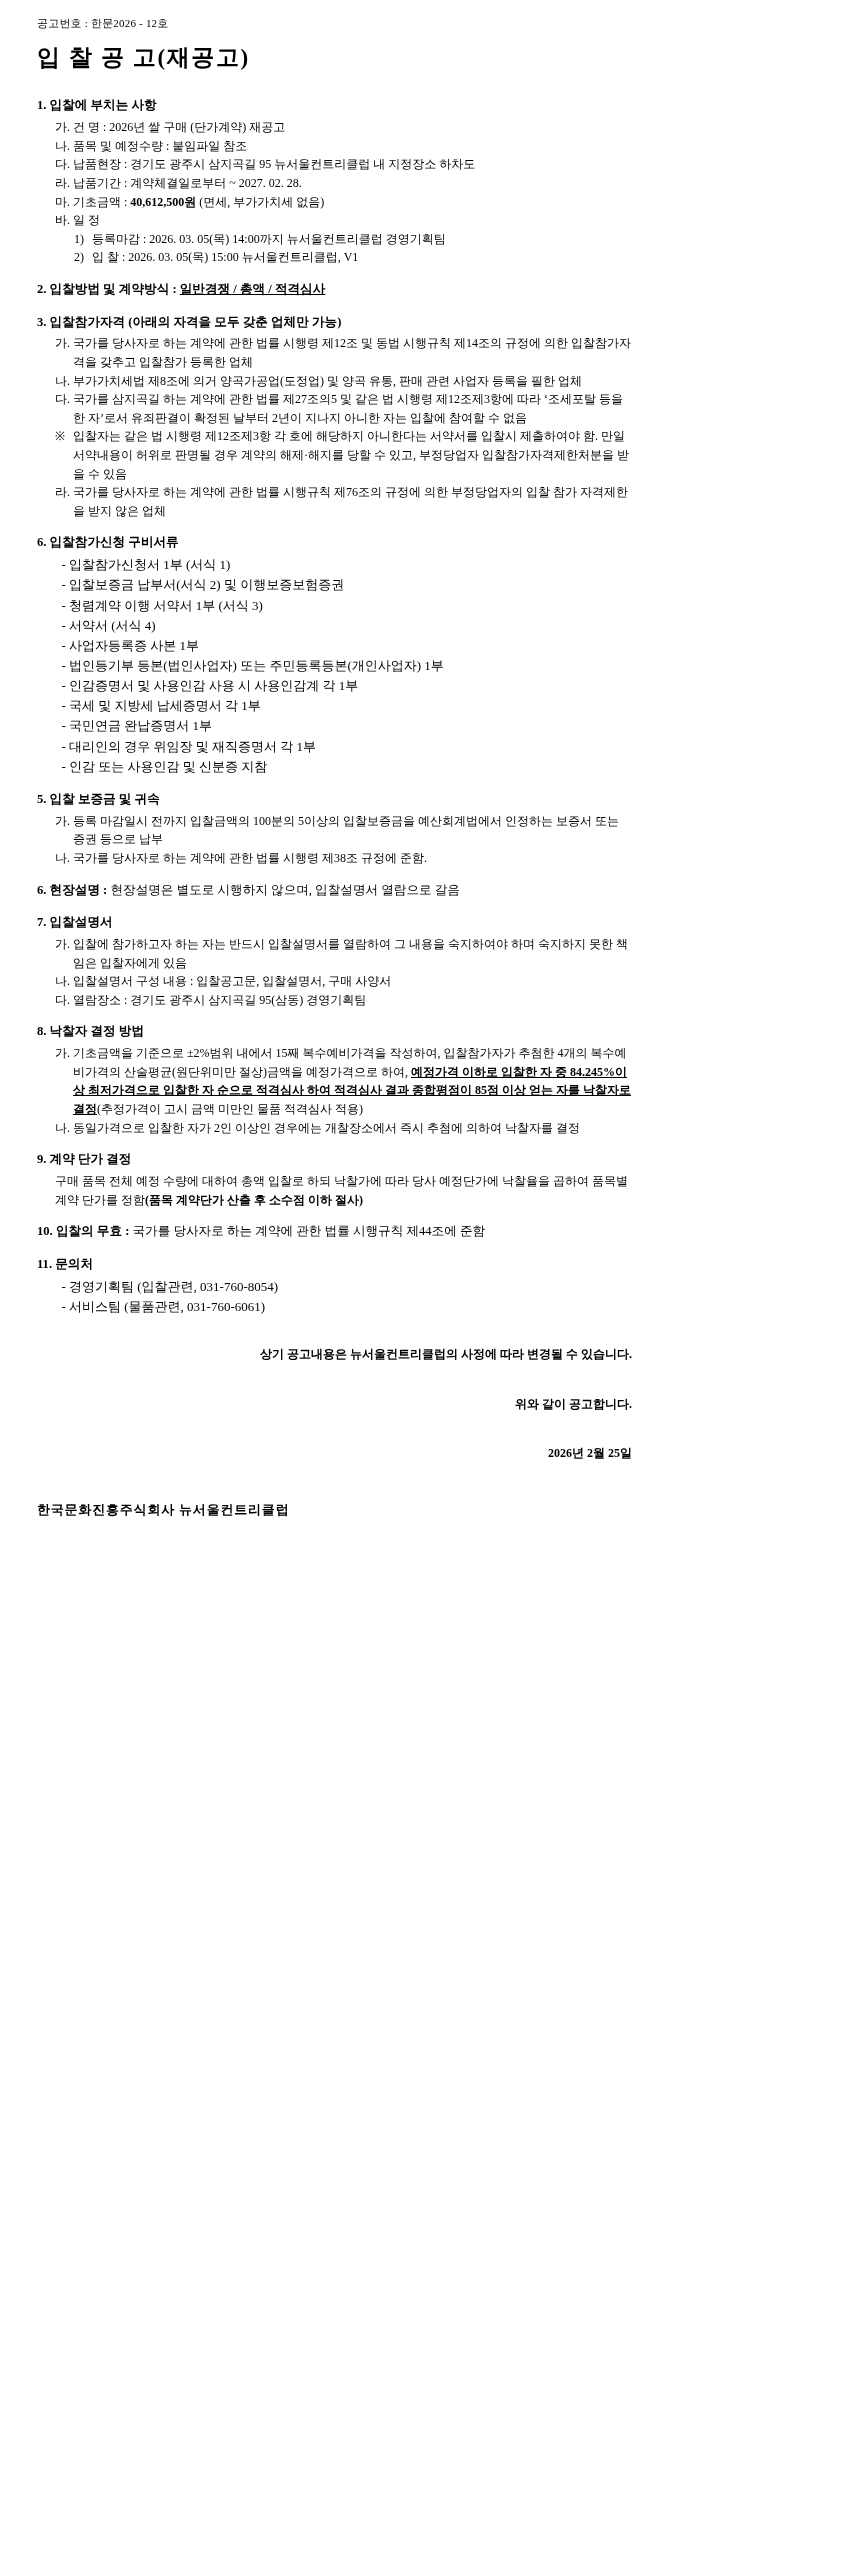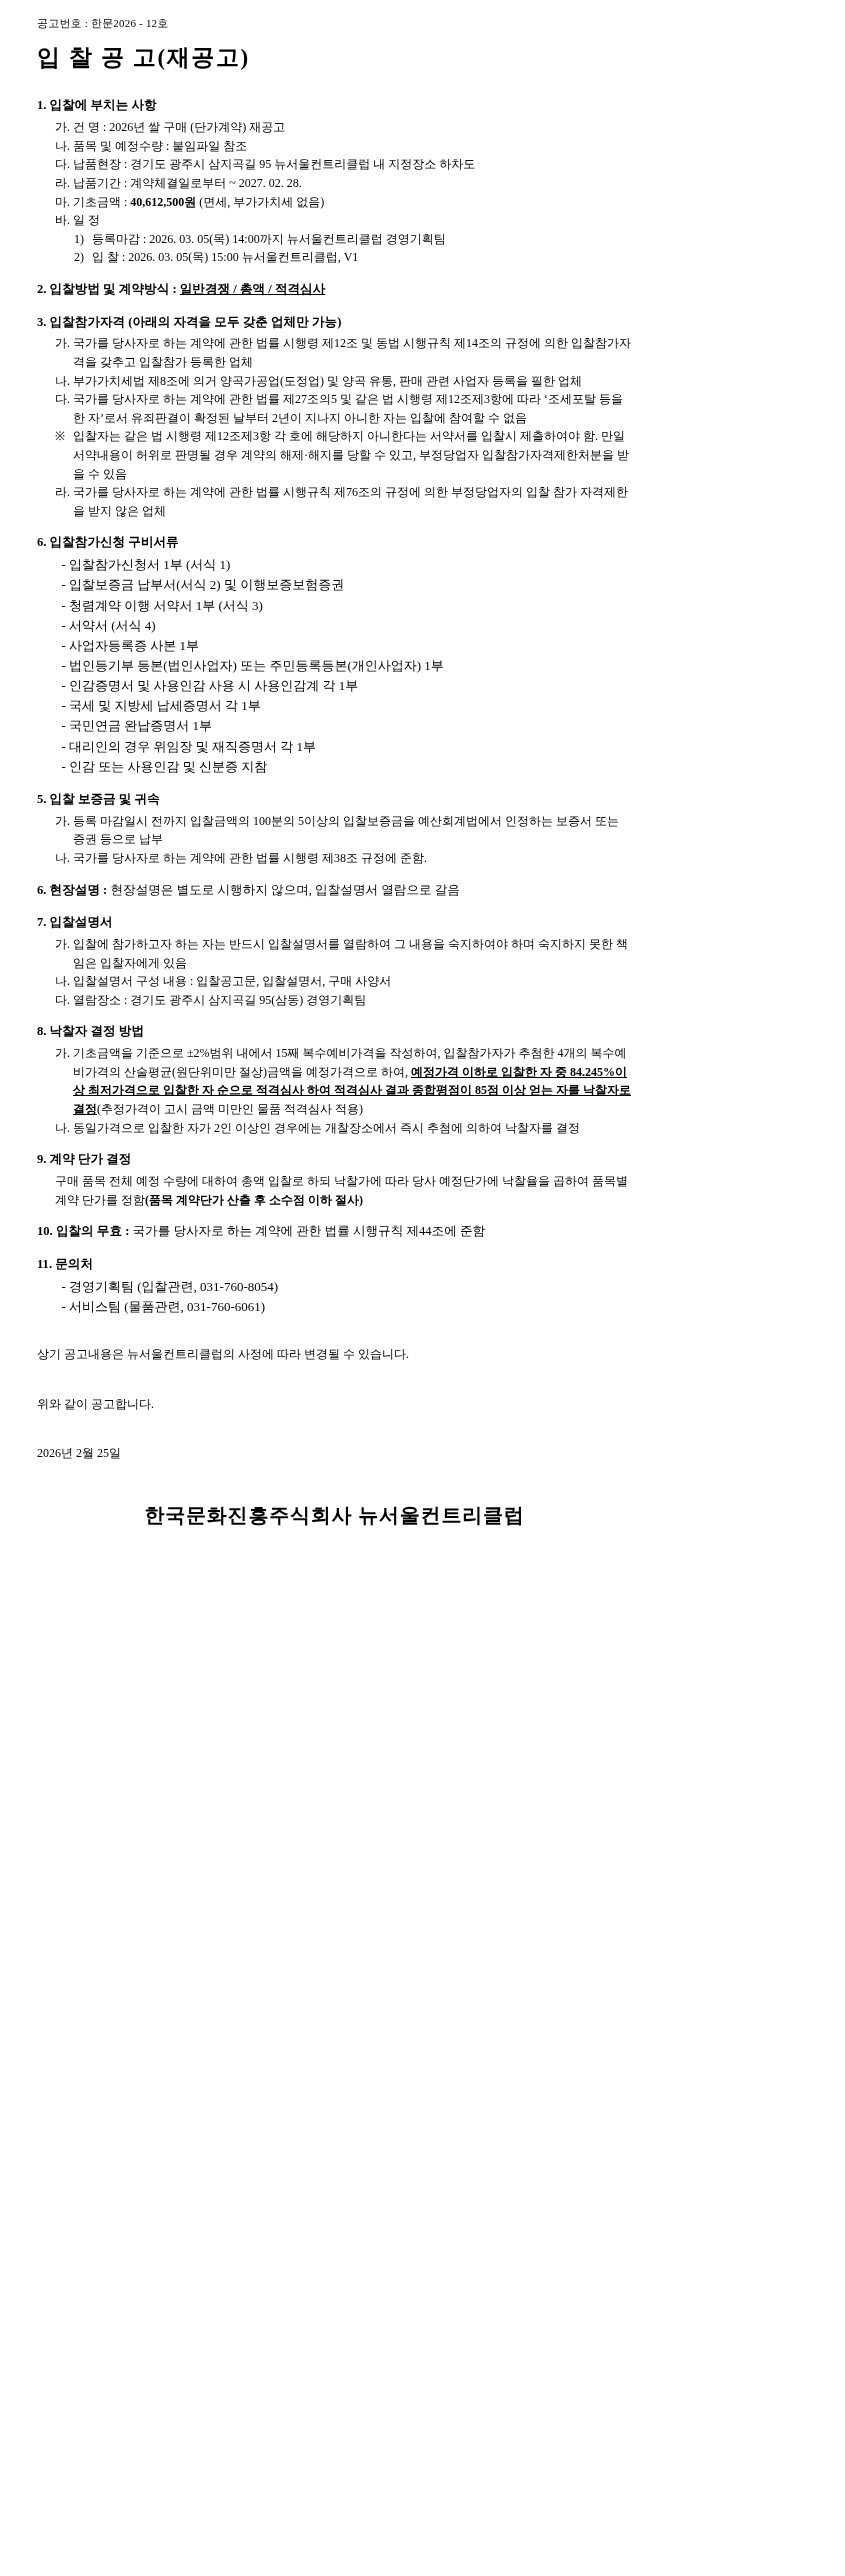--- a/index.html
+++ b/index.html
@@ -71,27 +71,28 @@
   .dash-item {
     margin-left: 24.4px;
     font-size: 13px;
   }
   b.strong { font-weight: bold; }
   .u { text-decoration: underline; }
   .tail {
     margin-top: 28px;
   }
   .tail-line {
+    text-align: right;
+    font-size: 12px;
+    margin-bottom: 31px;
+    font-weight: bold;
+  }
+  .company {
     text-align: left;
-    font-size: 12px;
-    margin-bottom: 31px;
-  }
-  .company {
-    text-align: center;
-    font-size: 20px;
+    font-size: 13px;
     font-weight: bold;
     margin-top: 37px;
     letter-spacing: 0.8px;
   }
 </style>
 </head>
 <body>
 
 <div class="page">
 
@@ -146,21 +147,21 @@
     <div class="body-line">
       <span class="lbl">가.</span>
       <span>국가를 당사자로 하는 계약에 관한 법률 시행령 제12조 및 동법 시행규칙 제14조의 규정에 의한 입찰참가자격을 갖추고 입찰참가 등록한 업체</span>
     </div>
     <div class="body-line">
       <span class="lbl">나.</span>
       <span>부가가치세법 제8조에 의거 양곡가공업(도정업) 및 양곡 유통, 판매 관련 사업자 등록을 필한 업체</span>
     </div>
     <div class="body-line">
       <span class="lbl">다.</span>
-      <span>국가를 당사자로 하는 계약에 관한 법률 제27조의5 및 같은 법 시행령 제12조제3항에 따라 ‘조세포탈 등을 한 자’로서 유죄판결이 확정된 날부터 2년이 지나지 아니한 자는 입찰에 참여할 수 없음</span>
+      <span>국가를 삼지곡길 하는 계약에 관한 법률 제27조의5 및 같은 법 시행령 제12조제3항에 따라 ‘조세포탈 등을 한 자’로서 유죄판결이 확정된 날부터 2년이 지나지 아니한 자는 입찰에 참여할 수 없음</span>
     </div>
     <div class="body-line">
       <span class="lbl">※</span>
       <span>입찰자는 같은 법 시행령 제12조제3항 각 호에 해당하지 아니한다는 서약서를 입찰시 제출하여야 함. 만일 서약내용이 허위로 판명될 경우 계약의 해제·해지를 당할 수 있고, 부정당업자 입찰참가자격제한처분을 받을 수 있음</span>
     </div>
     <div class="body-line">
       <span class="lbl">라.</span>
       <span>국가를 당사자로 하는 계약에 관한 법률 시행규칙 제76조의 규정에 의한 부정당업자의 입찰 참가 자격제한을 받지 않은 업체</span>
     </div>
   </div>

